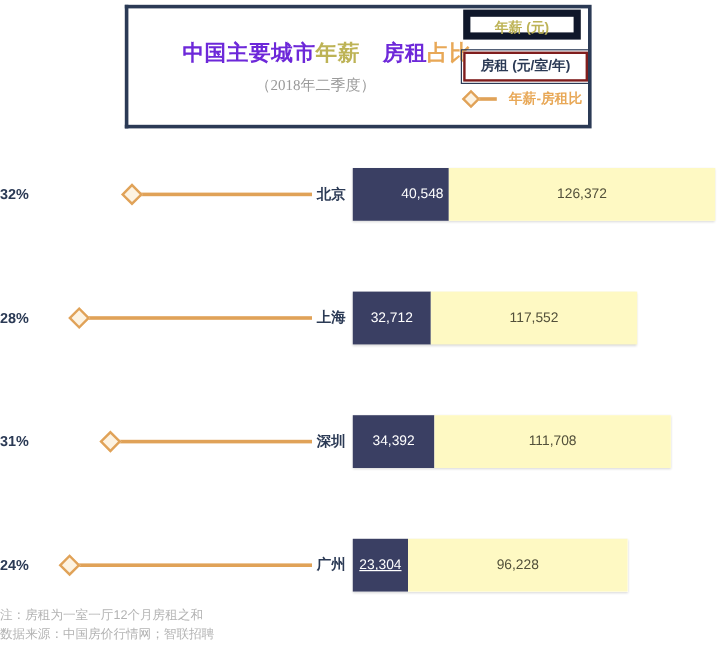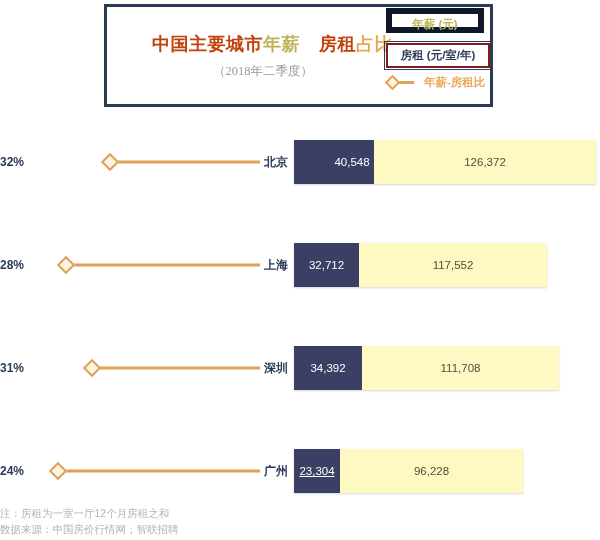--- a/index.html
+++ b/index.html
@@ -49,21 +49,21 @@
     width: 280px;
     text-align: center;
   }
   .main-title {
     font-size: 18px;
     font-weight: bold;
     letter-spacing: 0.5px;
     line-height: 1.25;
     white-space: nowrap;
   }
-  .t-navy  { color: #c2410c; padding-left: 19px; }
+  .t-navy  { color: #6d28d9; padding-left: 19px; }
   .t-olive { color: #bdb356; }
   .t-orange{ color: #e8a857; }
   .sub-title {
     margin-top: 7px;
     font-size: 12.5px;
     color: #9a9a9a;
     font-family: "Liberation Serif", "DejaVu Serif", serif;
     white-space: nowrap;
   }
 
@@ -250,21 +250,21 @@
         <div class="seg salary" style="width: 222px;">126,372</div>
       </div>
     </div>
     <div class="row">
       <div class="pct" style="top: 44px;">28%</div>
       <div class="connector" style="left: 66px; width: 194px; top: 44px;"></div>
       <div class="diamond" style="left: 66px; top: 44px;"></div>
       <div class="city" style="left: 232px; top: 44px;">上海</div>
       <div class="bar" style="left: 294px; top: 44px;">
         <div class="seg rent" style="width: 65px;">32,712</div>
-        <div class="seg salary" style="width: 188px;">117,552</div>
+        <div class="seg salary" style="width: 172px;">117,552</div>
       </div>
     </div>
     <div class="row">
       <div class="pct" style="top: 44px;">31%</div>
       <div class="connector" style="left: 92px; width: 168px; top: 44px;"></div>
       <div class="diamond" style="left: 92px; top: 44px;"></div>
       <div class="city" style="left: 232px; top: 44px;">深圳</div>
       <div class="bar" style="left: 294px; top: 44px;">
         <div class="seg rent" style="width: 68px;">34,392</div>
         <div class="seg salary" style="width: 197px;">111,708</div>

